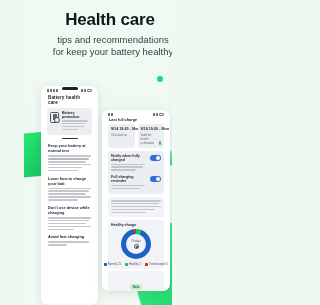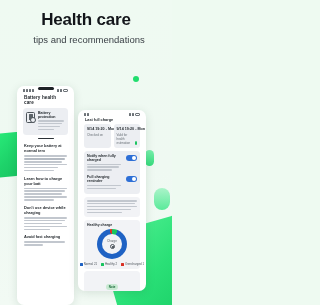--- a/index.html
+++ b/index.html
@@ -7,20 +7,21 @@
     width: 172px; height: 305px;
     overflow: hidden;
     font-family: "Liberation Sans", sans-serif;
     background: #eefaf1;
   }
   #root {
     position: relative;
     width: 172px; height: 305px;
     background: linear-gradient(180deg,#effaf2 0%,#eff9f2 55%,#f2faf4 100%);
     overflow: hidden;
+    margin-left: 24px;
   }
 
   
   .hero-title {
     position: absolute; top: 10px; left: 0; width: 172px;
     text-align: center;
     font-size: 17px; font-weight: 700; color: #12151a;
     letter-spacing: -0.2px;
   }
   .hero-sub {
@@ -227,20 +228,21 @@
   }
 </style>
 </head>
 <body>
 
 <div id="root">
 
   <div class="hero-title">Health care</div>
   <div class="hero-sub">
     <span>tips and recommendations</span>
+    <span>for keep your battery healthy</span>
   </div>
   <div class="accent-dot"></div>
 
   <div class="blob-left"></div>
   <div class="glow-pill"></div>
   <div class="blob-right-2"></div>
   <div class="blob-right"></div>
 
   <div class="phone phone-a">
     <div class="phone-inner">

